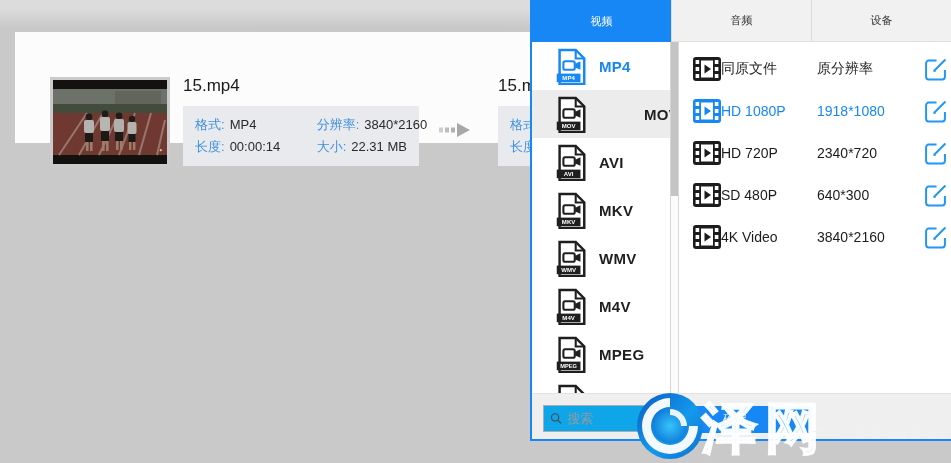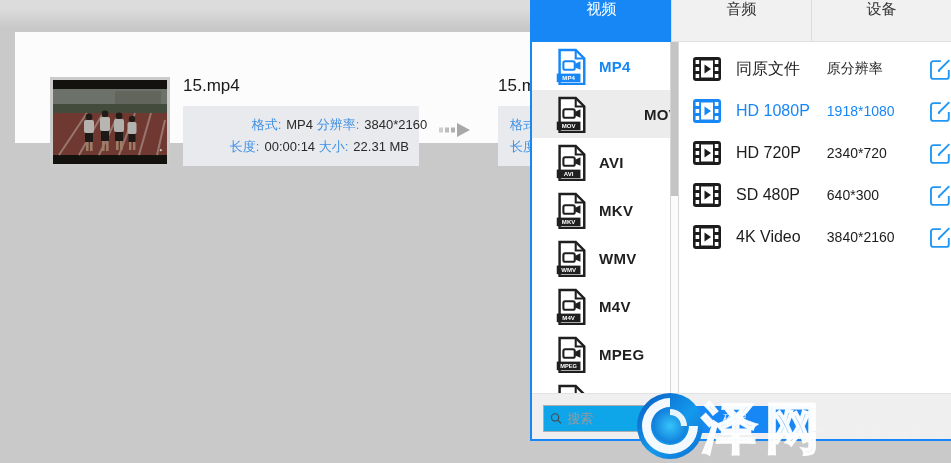--- a/index.html
+++ b/index.html
@@ -28,38 +28,38 @@
     position:absolute; top:44px; height:22px;
     font-size:17px; color:#1a1a1a; white-space:nowrap;
   }
   .file-title.src { left:168px; }
   .file-title.out { left:483px; }
   .infobox {
     position:absolute; top:74px; height:60px;
     background:#e8eaed; padding:9px 10px 0 12px;
     font-size:13px; white-space:nowrap;
   }
-  .infobox.src { left:168px; width:236px;text-align:right; }
+  .infobox.src { left:168px; width:236px; }
   .infobox.out { left:483px; width:160px; }
   .inforow { height:20px; line-height:20px; margin-bottom:2px; }
   .inforow .cell1 { display:inline-block; width:118px; }
   .ilabel { color:#3f8fe3; margin-right:5px; }
   .ivalue { color:#2a2a2a; }
   .arrow-wrap { position:absolute; left:424px; top:90px; width:34px; height:16px; }
   
   .panel {
     position:absolute; left:530px; top:0; width:421px; height:441px;
     background:#ffffff;
     border-left:2px solid #1787f5; border-bottom:2px solid #1787f5;
     z-index:10;
   }
   .tabs { position:absolute; left:0; top:0; width:419px; height:42px; display:flex; }
   .tab {
-    flex:1 1 0; display:flex; align-items:flex-start; justify-content:center;
-    font-size:15px; color:#333; background:#f1f1f1;
+    flex:1 1 0; display:flex; align-items:center; justify-content:center;
+    font-size:11px; color:#333; background:#f1f1f1;
     border-bottom:1px solid #e0e0e0; cursor:default;
   }
   .tab + .tab { border-left:1px solid #dcdcdc; }
   .tab.active { background:#1787f5; color:#fff; border-bottom:none; border-left:none; }
   .format-col {
     position:absolute; left:0; top:42px; width:138px; height:351px;
     background:#fff; overflow:hidden;
   }
   .fmt-item {
     height:48px; display:flex; align-items:center; padding-left:23px;
@@ -74,21 +74,21 @@
     background:#fbfbfb; border-left:1px solid #d7d7d7; border-right:1px solid #d7d7d7;
   }
   .scroll-thumb { position:absolute; left:0; top:0; width:7px; height:154px; background:#c4c4c4; }
   .quality-col {
     position:absolute; left:147px; top:42px; width:272px; height:351px;
     background:#fff; padding-top:6px;
   }
   .q-row { height:42px; display:flex; align-items:center; padding-left:14px; color:#1c1c1c; }
   .q-row.selected { color:#1787f5; }
   .q-row .film { width:28px; height:24px; flex:0 0 auto; }
-  .q-name { margin-left:15px; width:96px; font-size:16px; }
+  .q-name { width:96px; font-size:14px; }
   .q-res  { width:85px; font-size:14px; }
   .q-edit { margin-left:22px; width:23px; height:23px; }
   .bottom-strip {
     position:absolute; left:0; top:393px; width:419px; height:46px;
     background:#efefef; border-top:1px solid #e2e2e2;
   }
   .searchbox {
     position:absolute; left:11px; top:11px; width:112px; height:27px;
     background:#0ea5e9; border:1px solid #abadb3;
     display:flex; align-items:center; padding:0 6px;

